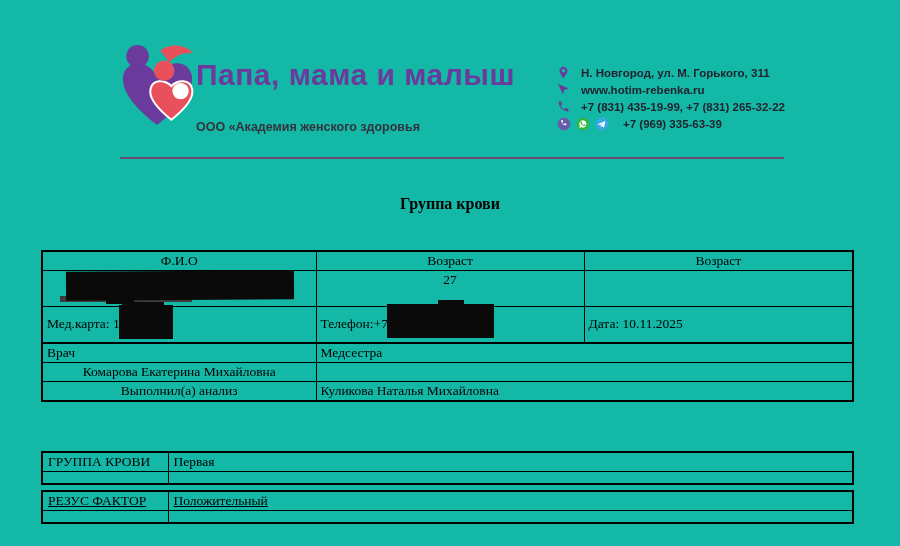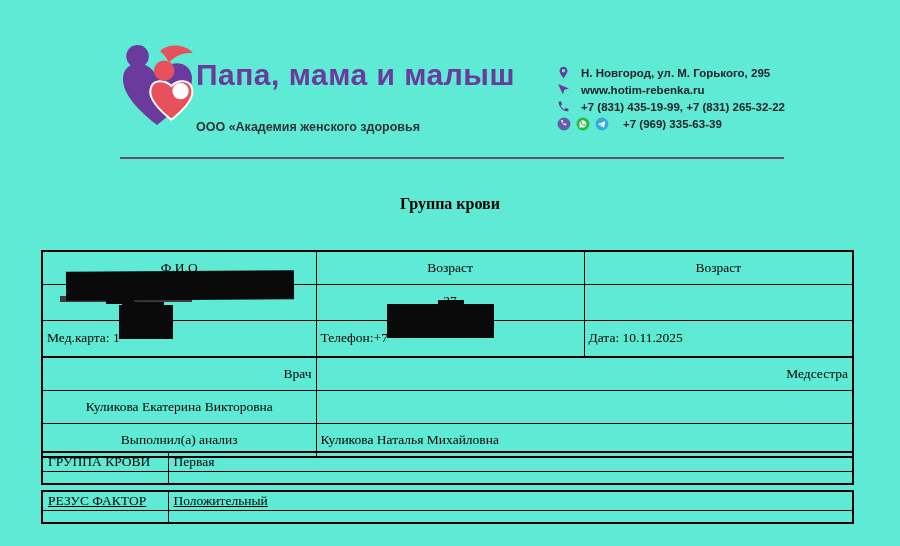--- a/index.html
+++ b/index.html
@@ -1,18 +1,18 @@
 <!DOCTYPE html>
 <html><head>
 <meta charset="utf-8">
 <style>
   * { margin:0; padding:0; box-sizing:border-box; }
   html,body { background:#fff; }
   .page {
-    position:relative; width:900px; height:546px; background:#5eead4;
+    position:relative; width:900px; height:546px; background:#14b8a6;
     font-family:"Liberation Serif", serif; color:#000; overflow:hidden;
   }
   
   .logo { position:absolute; left:117px; top:44px; width:80px; height:84px; }
   .brand-name {
     position:absolute; left:196px; top:58px;
     font-family:"Liberation Sans", sans-serif; font-weight:bold;
     font-size:30px; letter-spacing:0.5px; color:#6a3a9c;
   }
   .brand-sub {
@@ -31,26 +31,26 @@
   .header-rule { position:absolute; left:120px; top:157px; width:664px; height:2px; background:#6b4a72; }
   
   .doc-title {
     position:absolute; left:0; top:195px; width:900px; text-align:center;
     font-size:16px; font-weight:bold;
   }
   
   table { border-collapse:collapse; table-layout:fixed; }
   .info-table { position:absolute; left:41px; top:250px; width:811px;
     font-size:13.5px; border:2px solid #000; }
-  .info-table td { border:1px solid #000; padding:8px 4px; overflow:hidden; }
+  .info-table td { border:1px solid #000; padding:1px 4px; overflow:hidden; }
   .info-table .c { text-align:center; }
   .info-table tr.hdr td { height:18px; text-align:center; }
   .info-table tr.r2 td { height:36px; vertical-align:top; }
   .info-table tr.r3 td { height:36px; vertical-align:middle; }
-  .info-table tr.r4 td { height:20px; border-top:2px solid #000; text-align:right; }
+  .info-table tr.r4 td { height:20px; border-top:2px solid #000; text-align:left; }
   .info-table tr.r5 td { height:19px; }
   .info-table tr.r6 td { height:19px; }
   
   .bar { position:absolute; background:#0a0a0a; }
   .bar-shadow { position:absolute; background:#3c3c3c; }
   
   .result-table { position:absolute; left:41px; width:811px; font-size:13.5px; border:2px solid #000; }
   .result-table td { border:1px solid #000; padding:1px 5px; vertical-align:middle; }
   .result-table tr.val td { height:19px; }
   .result-table tr.empty td { height:12px; }
@@ -77,21 +77,21 @@
     <div>ООО «Академия женского здоровья</div>
   </div>
 
   <div class="contacts">
     <div class="contact-row">
       <span class="ic">
         <svg viewBox="0 0 24 24">
             <path fill="#6a3a9c" d="M12 1.5C7.9 1.5 4.7 4.7 4.7 8.8c0 5.2 7.3 13.7 7.3 13.7s7.3-8.5 7.3-13.7c0-4.1-3.2-7.3-7.3-7.3zm0 10.6a3.3 3.3 0 1 1 0-6.6 3.3 3.3 0 0 1 0 6.6z"></path>
           </svg>
       </span>
-      <span class="contact-text">Н. Новгород, ул. М. Горького, 295</span>
+      <span class="contact-text">Н. Новгород, ул. М. Горького, 311</span>
     </div>
     <div class="contact-row">
       <span class="ic">
         <svg viewBox="0 0 24 24">
             <path fill="#6a3a9c" d="M2 2 L22 10 L13.5 12.5 L11 21 Z"></path>
           </svg>
       </span>
       <span class="contact-text">www.hotim-rebenka.ru</span>
     </div>
     <div class="contact-row">
@@ -145,21 +145,21 @@
     <tr class="r3">
       <td>Мед.карта: 1</td>
       <td>Телефон:+7</td>
       <td>Дата: 10.11.2025</td>
     </tr>
     <tr class="r4">
       <td>Врач</td>
       <td colspan="2">Медсестра</td>
     </tr>
     <tr class="r5">
-      <td class="c">Куликова Екатерина Викторовна</td>
+      <td class="c">Комарова Екатерина Михайловна</td>
       <td colspan="2"></td>
     </tr>
     <tr class="r6">
       <td class="c">Выполнил(а) анализ</td>
       <td colspan="2">Куликова Наталья Михайловна</td>
     </tr>
   </tbody>
     </table>
 
   <div class="bar-shadow" style="left:60px;top:296px;width:132px;height:6px;"></div>

